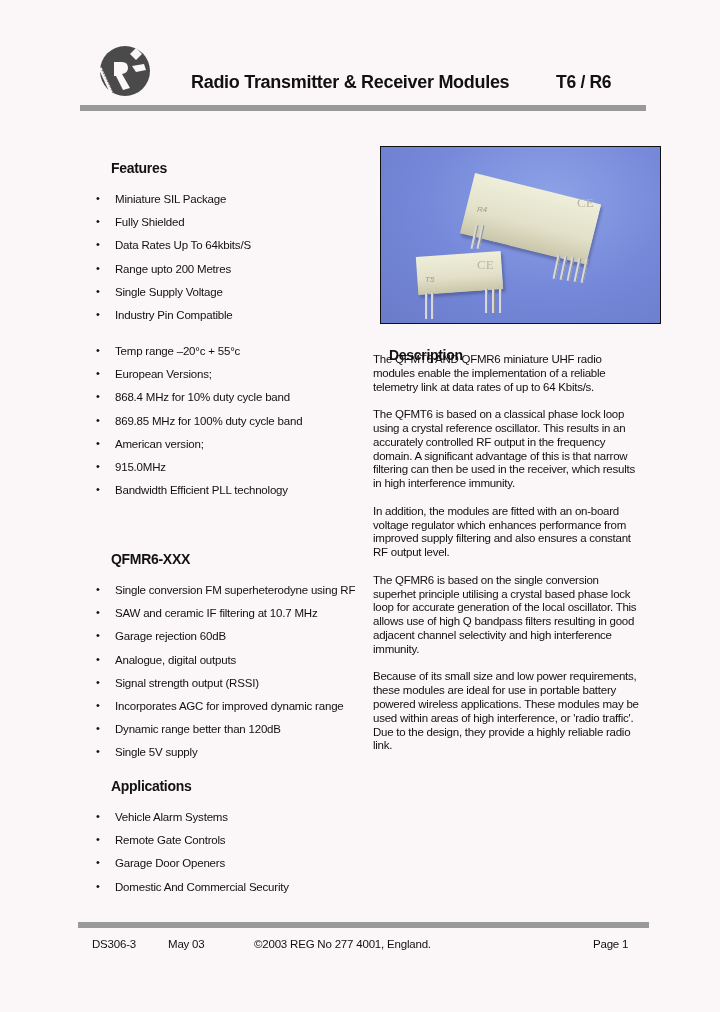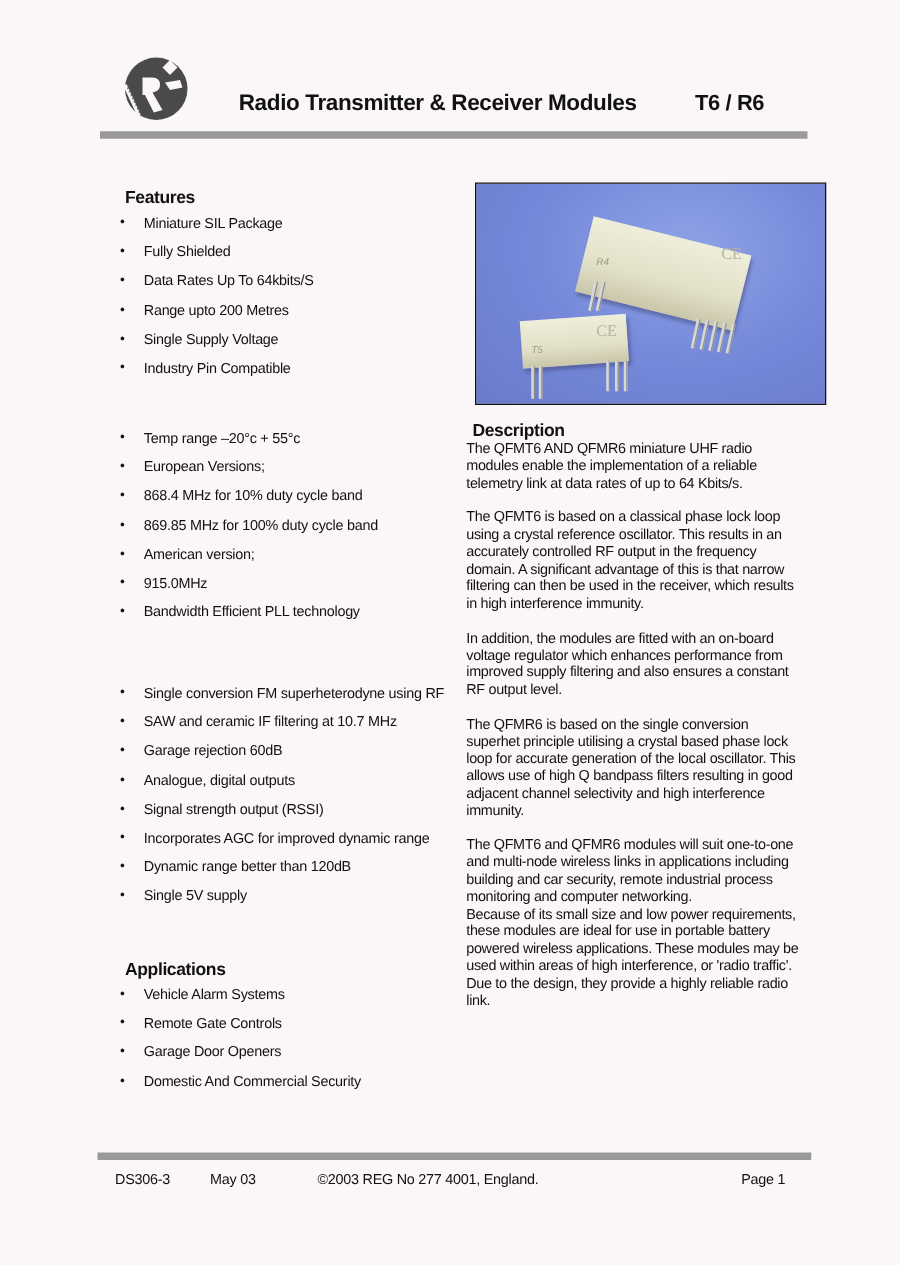--- a/index.html
+++ b/index.html
@@ -12,21 +12,21 @@
       overflow: hidden;
     }
     .abs { position: absolute; }
     .logo { left: 98px; top: 44px; width: 54px; height: 54px; }
     .title { left: 191px; top: 72px; font-size: 18px; font-weight: bold; letter-spacing: -0.3px; }
     .model { left: 556px; top: 72px; font-size: 17.5px; font-weight: bold; letter-spacing: -0.3px; }
     .rule { background: #999999; height: 6px; }
     .rule.top { left: 80px; top: 105px; width: 566px; }
     .rule.bottom { left: 78px; top: 922px; width: 571px; }
 
-    h2 { margin: 5px; font-size: 14px; font-weight: bold; letter-spacing: -0.3px; }
+    h2 { margin: 16px; font-size: 14px; font-weight: bold; letter-spacing: -0.3px; }
     ul.blist { list-style: none; margin: 0; padding: 0; }
     ul.blist li { position: relative; font-size: 11.5px; padding-left: 20px; height: 23.2px; line-height: 14px; letter-spacing: -0.2px; }
     ul.blist li .bullet { position: absolute; left: 1px; top: -1px; font-size: 11px; }
 
     .photo {
       left: 380px; top: 146px; width: 247px; height: 176px;
       border: 1.5px solid #111;
       background: radial-gradient(ellipse at 60% 30%, #8ea2e8 0%, #7487d8 55%, #6a7bc9 100%);
       overflow: hidden;
       padding-left: 32px;
@@ -78,20 +78,21 @@
     <li><span class="bullet">•</span><span>European Versions;</span></li>
     <li><span class="bullet">•</span><span>868.4 MHz for 10% duty cycle band</span></li>
     <li><span class="bullet">•</span><span>869.85 MHz for 100% duty cycle band</span></li>
     <li><span class="bullet">•</span><span>American version;</span></li>
     <li><span class="bullet">•</span><span>915.0MHz</span></li>
     <li><span class="bullet">•</span><span>Bandwidth Efficient PLL technology</span></li>
   </ul>
 </div>
 
 <div class="abs" style="left:95px; top:535px;">
+  <h2>QFMR6-XXX</h2>
   <ul class="blist" style="margin-top:13px;">
     <li><span class="bullet">•</span><span>Single conversion FM superheterodyne using RF</span></li>
     <li><span class="bullet">•</span><span>SAW and ceramic IF filtering at 10.7 MHz</span></li>
     <li><span class="bullet">•</span><span>Garage rejection 60dB</span></li>
     <li><span class="bullet">•</span><span>Analogue, digital outputs</span></li>
     <li><span class="bullet">•</span><span>Signal strength output (RSSI)</span></li>
     <li><span class="bullet">•</span><span>Incorporates AGC for improved dynamic range</span></li>
     <li><span class="bullet">•</span><span>Dynamic range better than 120dB</span></li>
     <li><span class="bullet">•</span><span>Single 5V supply</span></li>
   </ul>
@@ -131,21 +132,20 @@
 </div>
 
 <div class="abs" style="left:373px; top:331px;">
   <h2>Description</h2>
 </div>
 <div class="abs desc" style="top:353px;">
   <p>The QFMT6 AND QFMR6 miniature UHF radio modules enable the implementation of a reliable telemetry link at data rates of up to 64 Kbits/s.</p>
   <p>The QFMT6 is based on a classical phase lock loop using a crystal reference oscillator. This results in an accurately controlled RF output in the frequency domain. A significant advantage of this is that narrow filtering can then be used in the receiver, which results in high interference immunity.</p>
   <p>In addition, the modules are fitted with an on-board voltage regulator which enhances performance from improved supply filtering and  also ensures a constant RF output level.</p>
   <p>The QFMR6 is based on the single conversion superhet principle utilising a crystal  based phase lock loop for accurate generation of the local oscillator. This allows use of high Q bandpass filters resulting in good adjacent channel selectivity and high interference immunity.</p>
-  <p class="tight">The QFMT6 and QFMR6 modules will suit one-to-one and multi-node wireless links in applications including building and car security, remote industrial process monitoring and computer networking.</p>
   <p class="tight">Because of its small size and low power requirements, these modules are ideal for use in portable battery powered wireless applications. These modules may be used within areas of  high interference, or 'radio traffic'. Due to the design, they provide a highly reliable radio link.</p>
 </div>
 
 <div class="abs rule bottom"></div>
 <div class="abs footer" style="left:92px;">DS306-3</div>
 <div class="abs footer" style="left:168px;">May 03</div>
 <div class="abs footer" style="left:254px;">©2003  REG No 277 4001, England.</div>
 <div class="abs footer" style="left:593px;">Page 1</div>
 
 </body></html>

